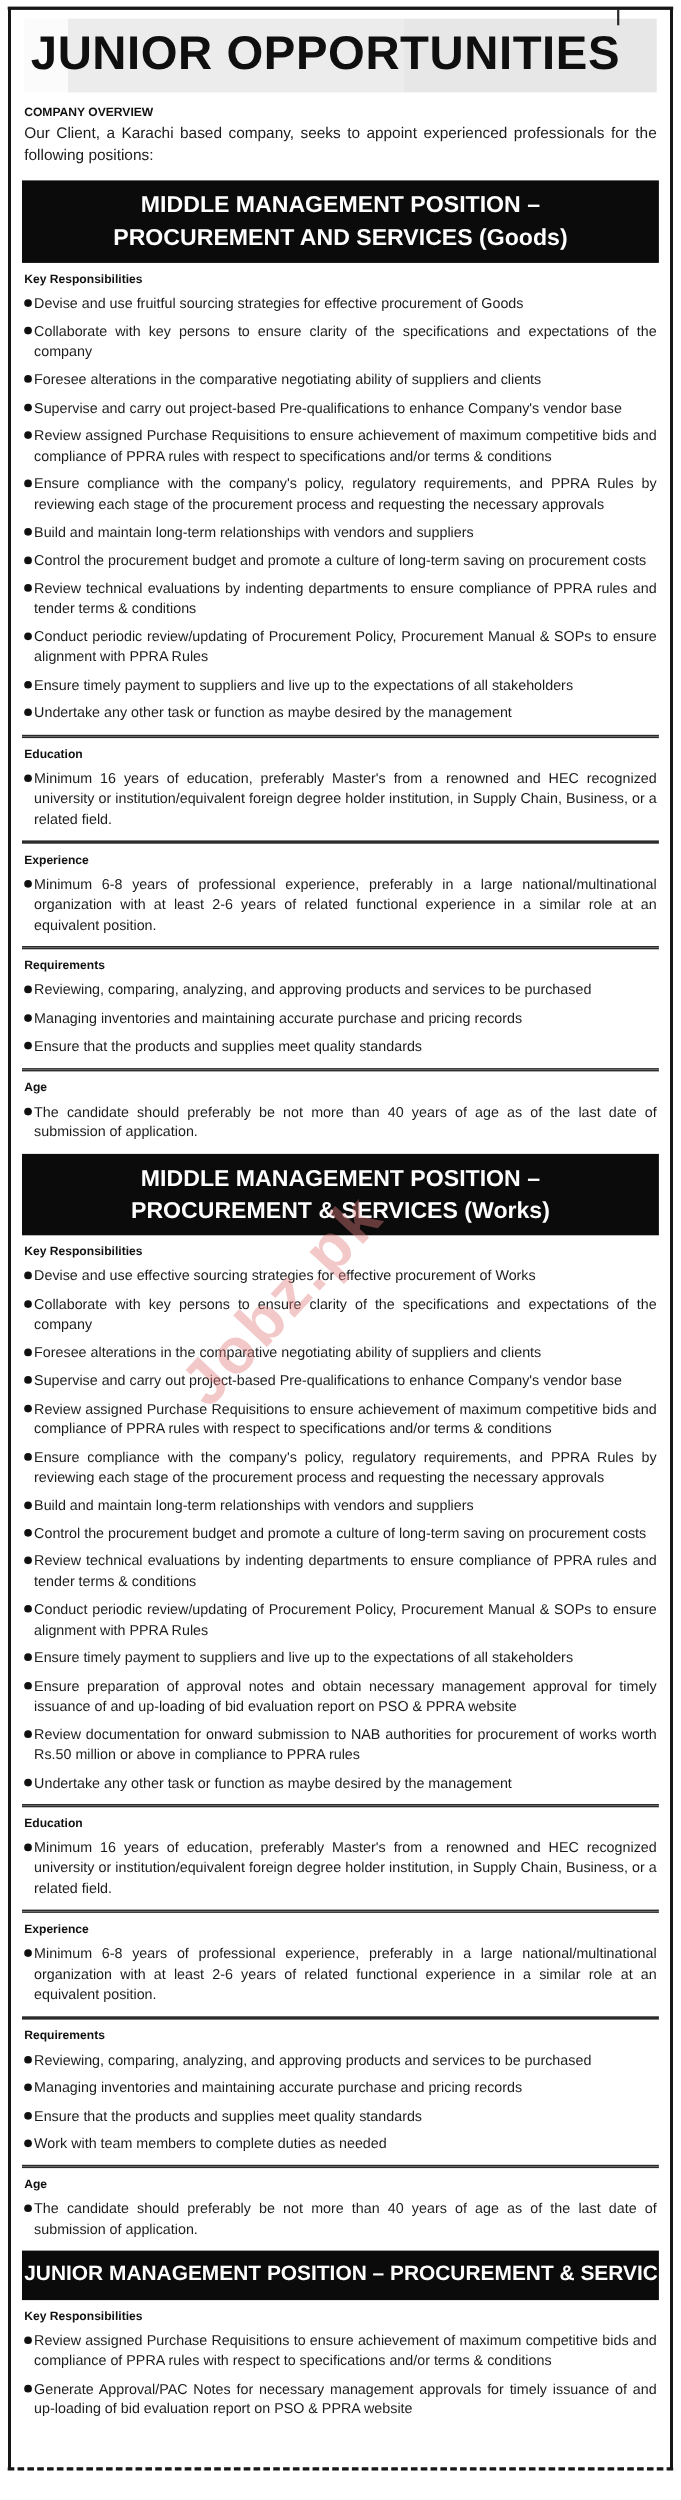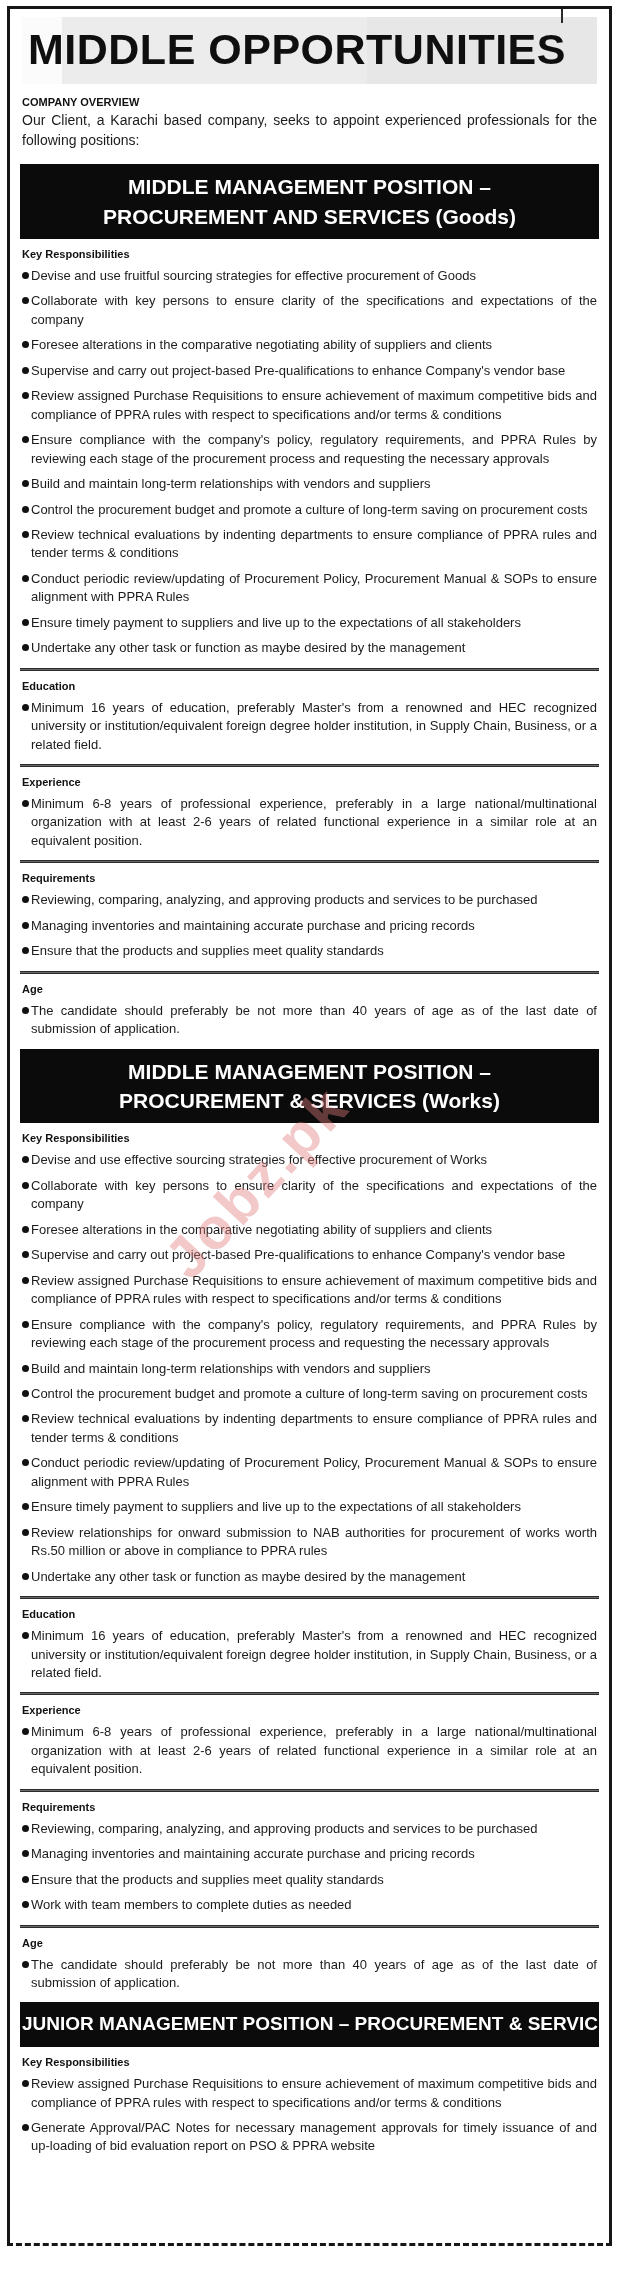--- a/index.html
+++ b/index.html
@@ -24,21 +24,21 @@
       font-size:58px;font-weight:bold;letter-spacing:3px;color:rgba(225,125,125,0.42);pointer-events:none;z-index:5;}
   .tick{position:absolute;top:0;right:46px;width:2px;height:14px;background:#2a2a2a;}
 </style>
 </head>
 <body>
 
 <div class="ad">
   <span class="tick"></span>
 
   <div class="titlebar">
-    <h1 class="page-title">MIDDLE OPPORTUNITIES</h1>
+    <h1 class="page-title">JUNIOR OPPORTUNITIES</h1>
   </div>
 
   <div class="sec-h">COMPANY OVERVIEW</div>
   <p class="overview-text">Our Client, a Karachi based company, seeks to appoint experienced professionals for the following positions:</p>
 
   <div id="positions">
       <div class="pos">
         <div class="banner">MIDDLE MANAGEMENT POSITION – PROCUREMENT AND SERVICES (Goods)</div>
         <div class="sec-h">Key Responsibilities</div>
         <div class="blist">
@@ -175,21 +175,25 @@
           <div class="bullet">
             <span class="dot"></span>
             <span class="btext">Conduct periodic review/updating of Procurement Policy, Procurement Manual &amp; SOPs to ensure alignment with PPRA Rules</span>
           </div>
           <div class="bullet">
             <span class="dot"></span>
             <span class="btext">Ensure timely payment to suppliers and live up to the expectations of all stakeholders</span>
           </div>
           <div class="bullet">
             <span class="dot"></span>
-            <span class="btext">Review relationships for onward submission to NAB authorities for procurement of works worth Rs.50 million or above in compliance to PPRA rules</span>
+            <span class="btext">Ensure preparation of approval notes and obtain necessary management approval for timely issuance of and up-loading of bid evaluation report on PSO &amp; PPRA website</span>
+          </div>
+          <div class="bullet">
+            <span class="dot"></span>
+            <span class="btext">Review documentation for onward submission to NAB authorities for procurement of works worth Rs.50 million or above in compliance to PPRA rules</span>
           </div>
           <div class="bullet">
             <span class="dot"></span>
             <span class="btext">Undertake any other task or function as maybe desired by the management</span>
           </div>
         </div>
         <div class="rule"></div>
         <div class="sec-h">Education</div>
         <div class="blist">
           <div class="bullet">

